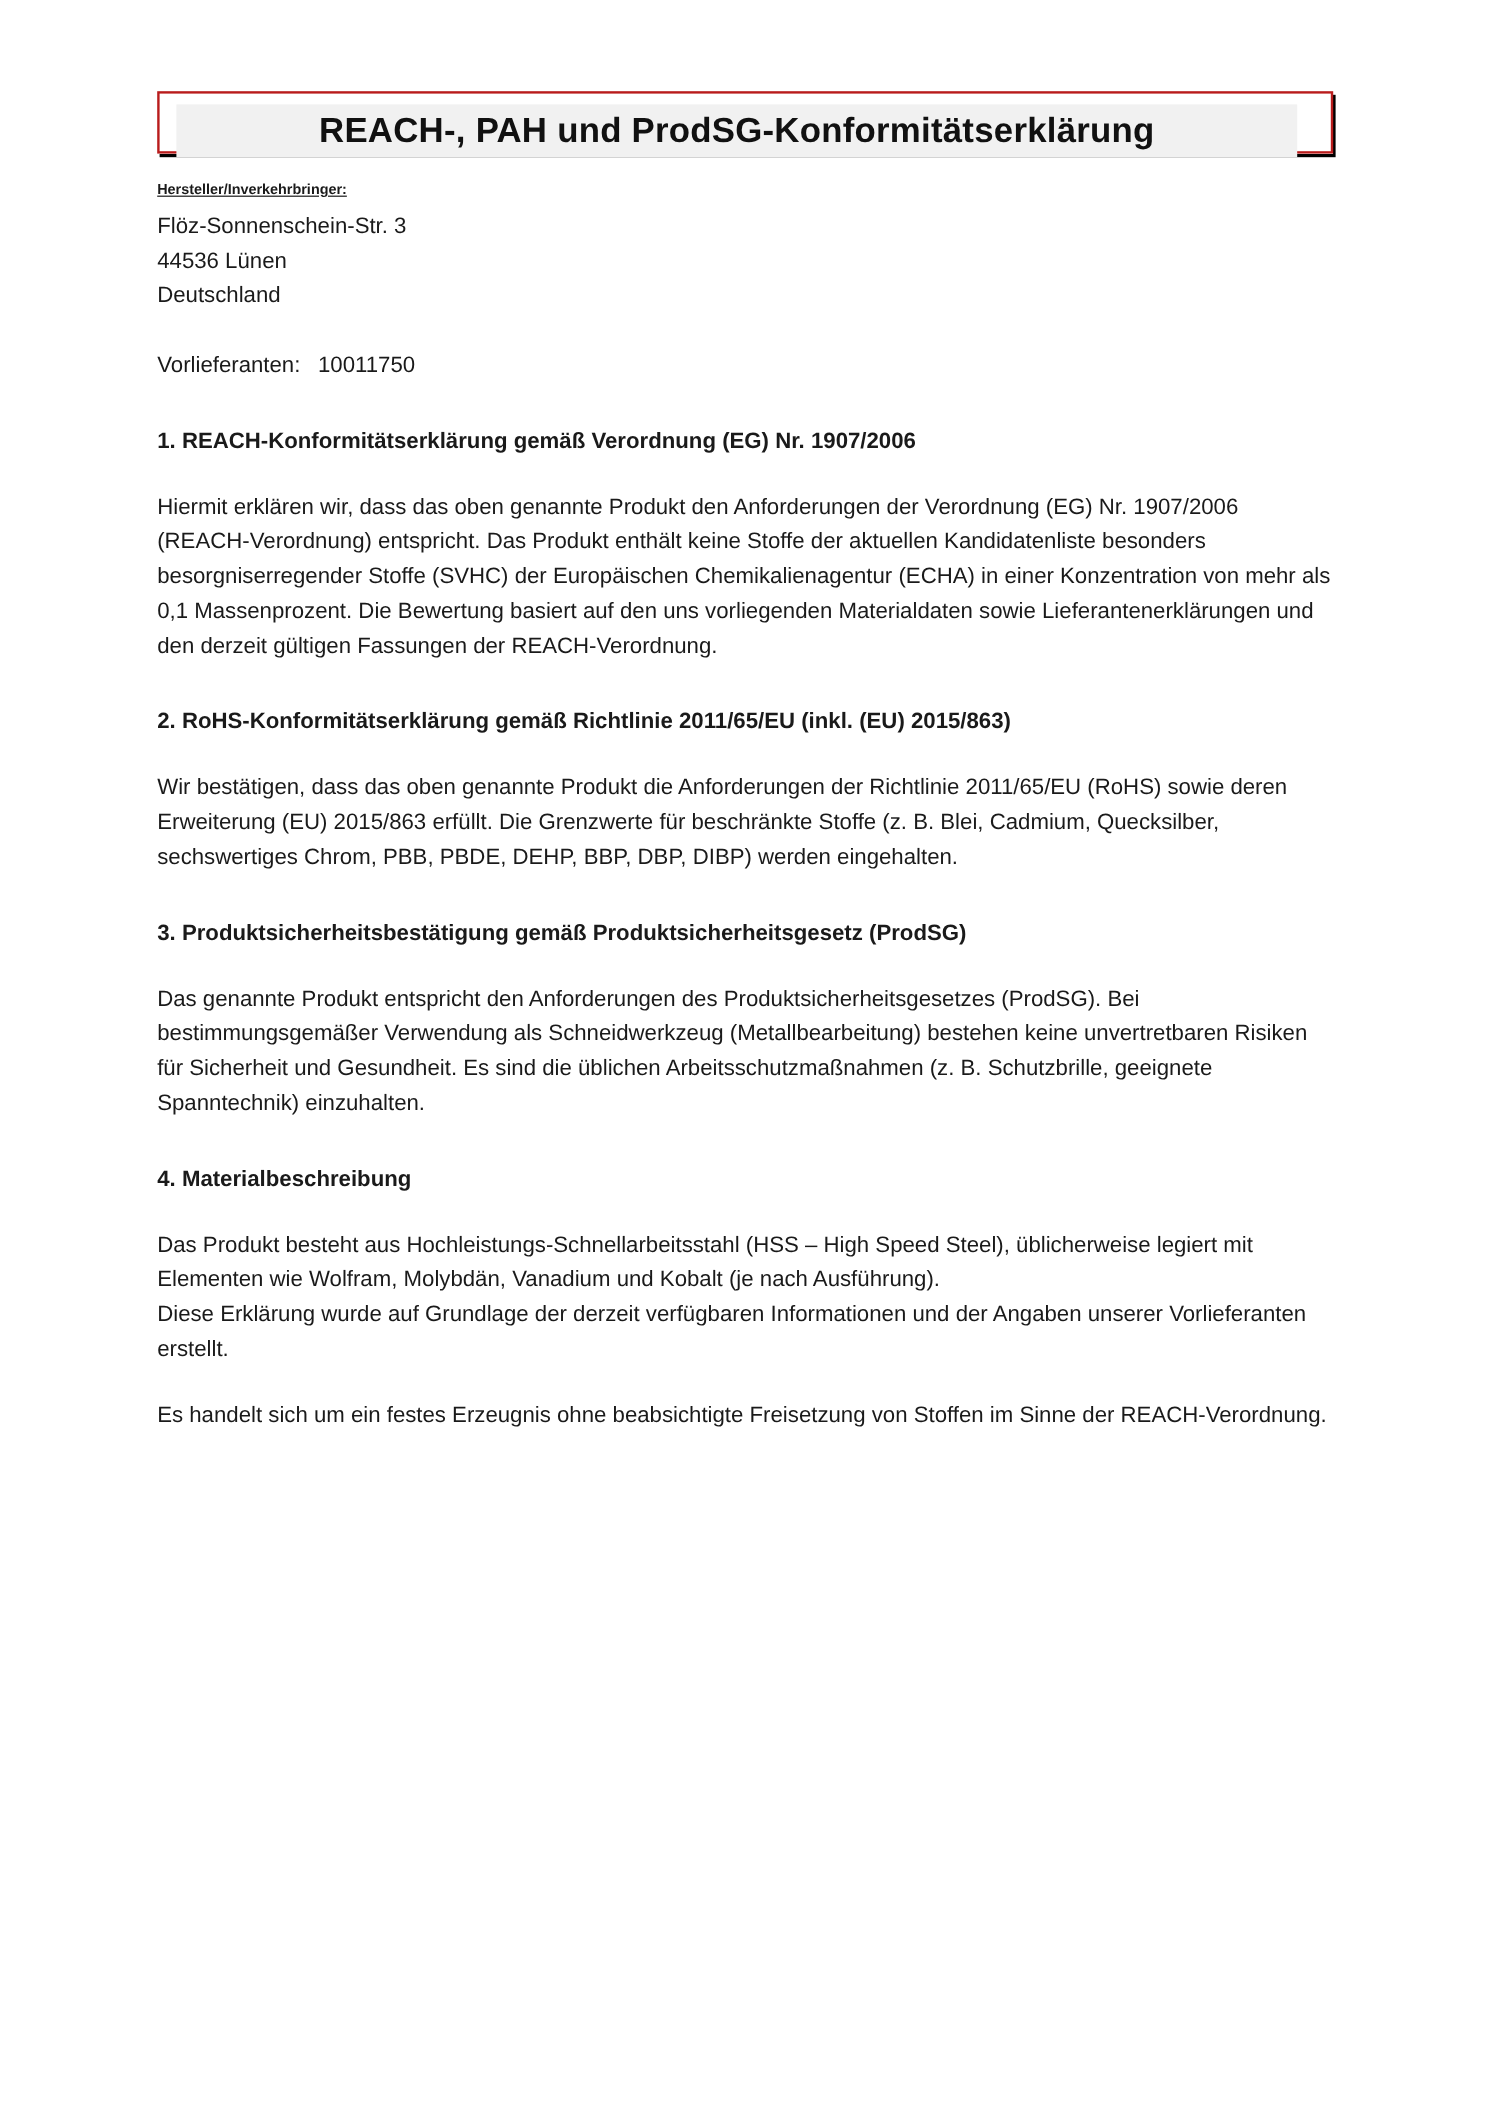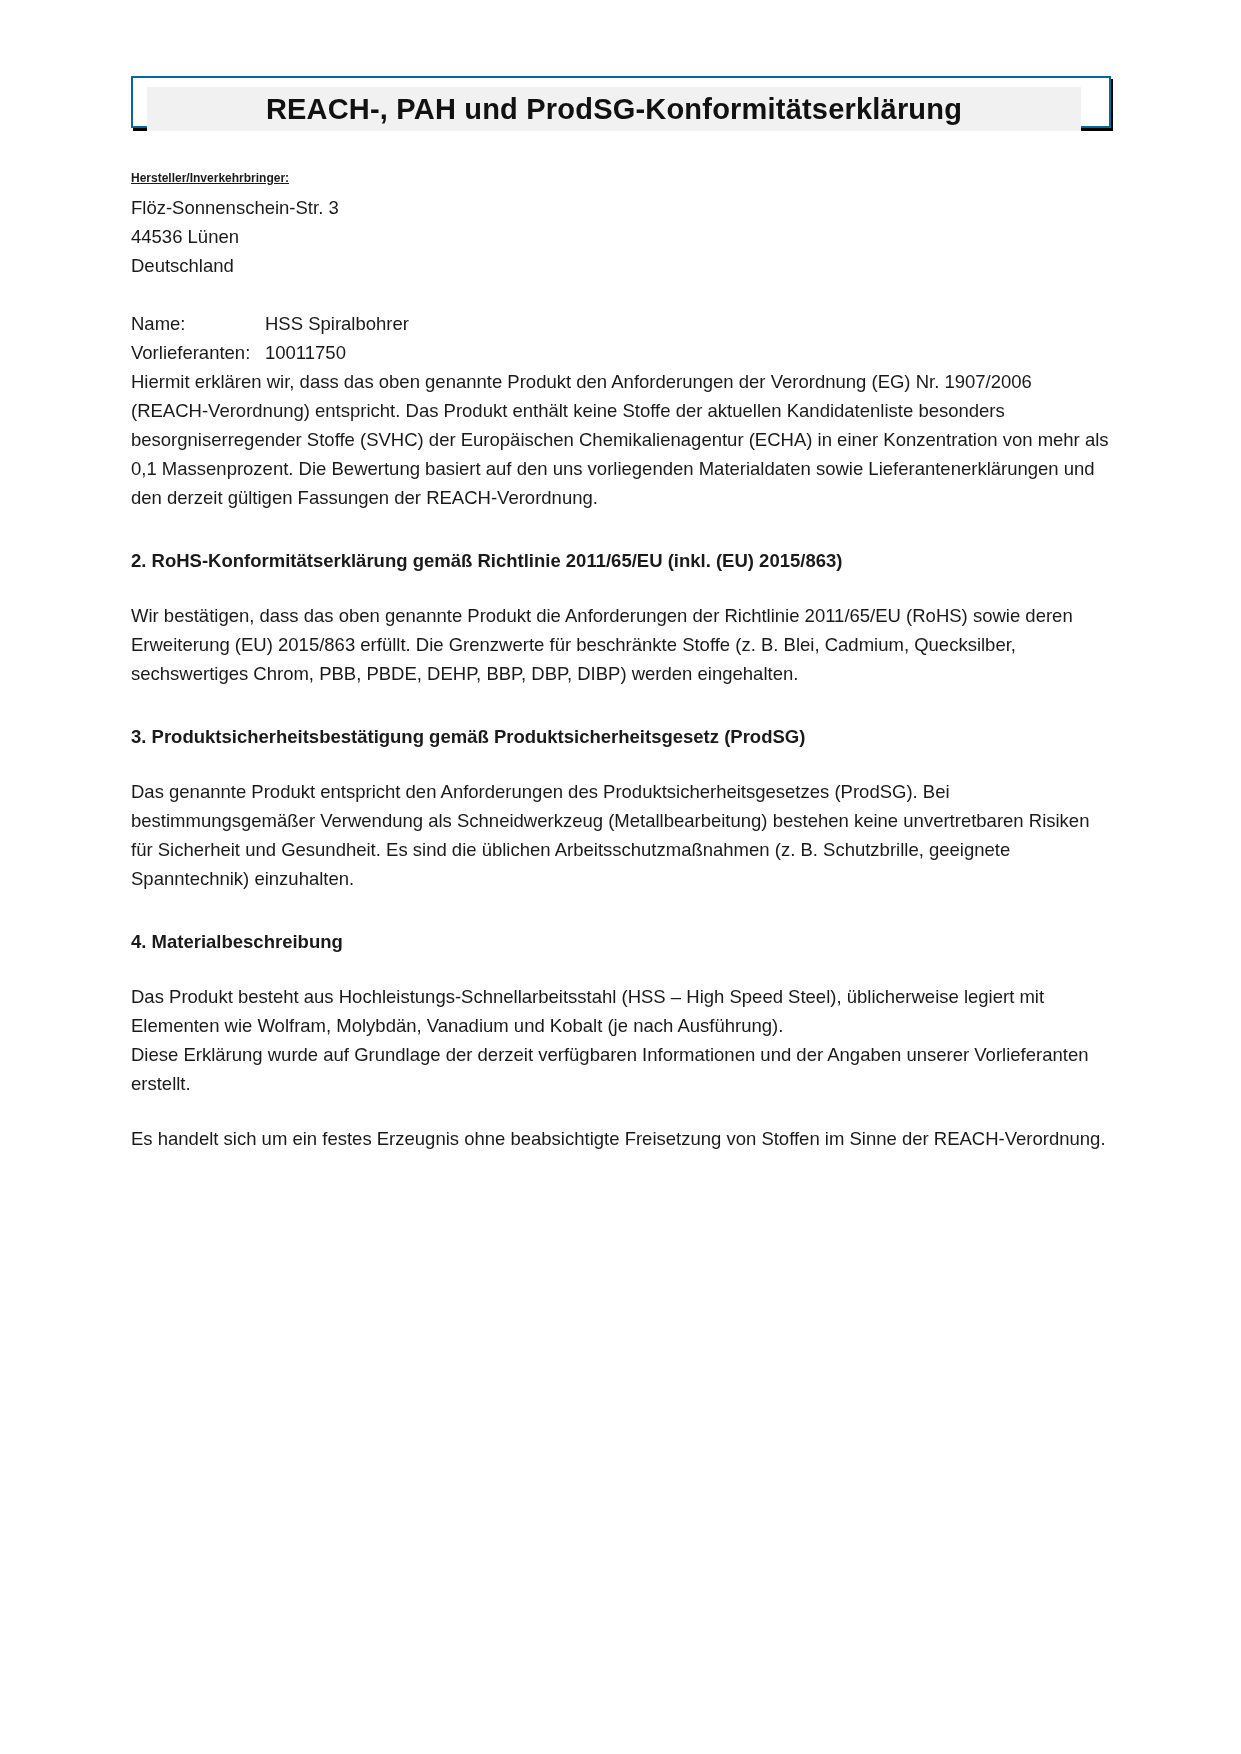--- a/index.html
+++ b/index.html
@@ -24,23 +24,23 @@
 
   .content {
     padding: 76px 130px 0 131px;
   }
 
   
   .title-box {
     position: relative;
     width: 100%;
     height: 52px;
-    border: 2px solid #0369a1;
+    border: 2px solid #b91c1c;
     box-shadow: 2px 3px 0 #000000;
-    margin-bottom: 36px;
+    margin-bottom: 16px;
     text-align: right;
   }
 
   .title-inner {
     position: absolute;
     left: 14px;
     right: 28px;
     top: 9px;
     bottom: -5px;
     background: #f1f1f1;
@@ -140,30 +140,27 @@
 
     <div>
       <div class="mfr-heading">Hersteller/Inverkehrbringer:</div>
       <div class="mfr-line">Flöz-Sonnenschein-Str. 3</div>
       <div class="mfr-line">44536 Lünen</div>
       <div class="mfr-line">Deutschland</div>
     </div>
 
     <div class="product-block">
       <div class="product-row">
-        <span class="product-label">Name:</span>
-        <span>HSS Spiralbohrer</span>
-      </div>
-      <div class="product-row">
         <span class="product-label">Vorlieferanten:</span>
         <span>10011750</span>
       </div>
     </div>
 
     <div>
+      <div class="section-heading">1. REACH-Konformitätserklärung gemäß Verordnung (EG) Nr. 1907/2006</div>
       <p class="para">Hiermit erklären wir, dass das oben genannte Produkt den Anforderungen der Verordnung (EG) Nr. 1907/2006 (REACH-Verordnung) entspricht. Das Produkt enthält keine Stoffe der aktuellen Kandidatenliste besonders besorgniserregender Stoffe (SVHC) der Europäischen Chemikalienagentur (ECHA) in einer Konzentration von mehr als 0,1 Massenprozent. Die Bewertung basiert auf den uns vorliegenden Materialdaten sowie Lieferantenerklärungen und den derzeit gültigen Fassungen der REACH-Verordnung.</p>
     </div>
 
     <div>
       <div class="section-heading">2. RoHS-Konformitätserklärung gemäß Richtlinie 2011/65/EU (inkl. (EU) 2015/863)</div>
       <p class="para">Wir bestätigen, dass das oben genannte Produkt die Anforderungen der Richtlinie 2011/65/EU (RoHS) sowie deren Erweiterung (EU) 2015/863 erfüllt. Die Grenzwerte für beschränkte Stoffe (z. B. Blei, Cadmium, Quecksilber, sechswertiges Chrom, PBB, PBDE, DEHP, BBP, DBP, DIBP) werden eingehalten.</p>
     </div>
 
     <div>
       <div class="section-heading">3. Produktsicherheitsbestätigung gemäß Produktsicherheitsgesetz (ProdSG)</div>

